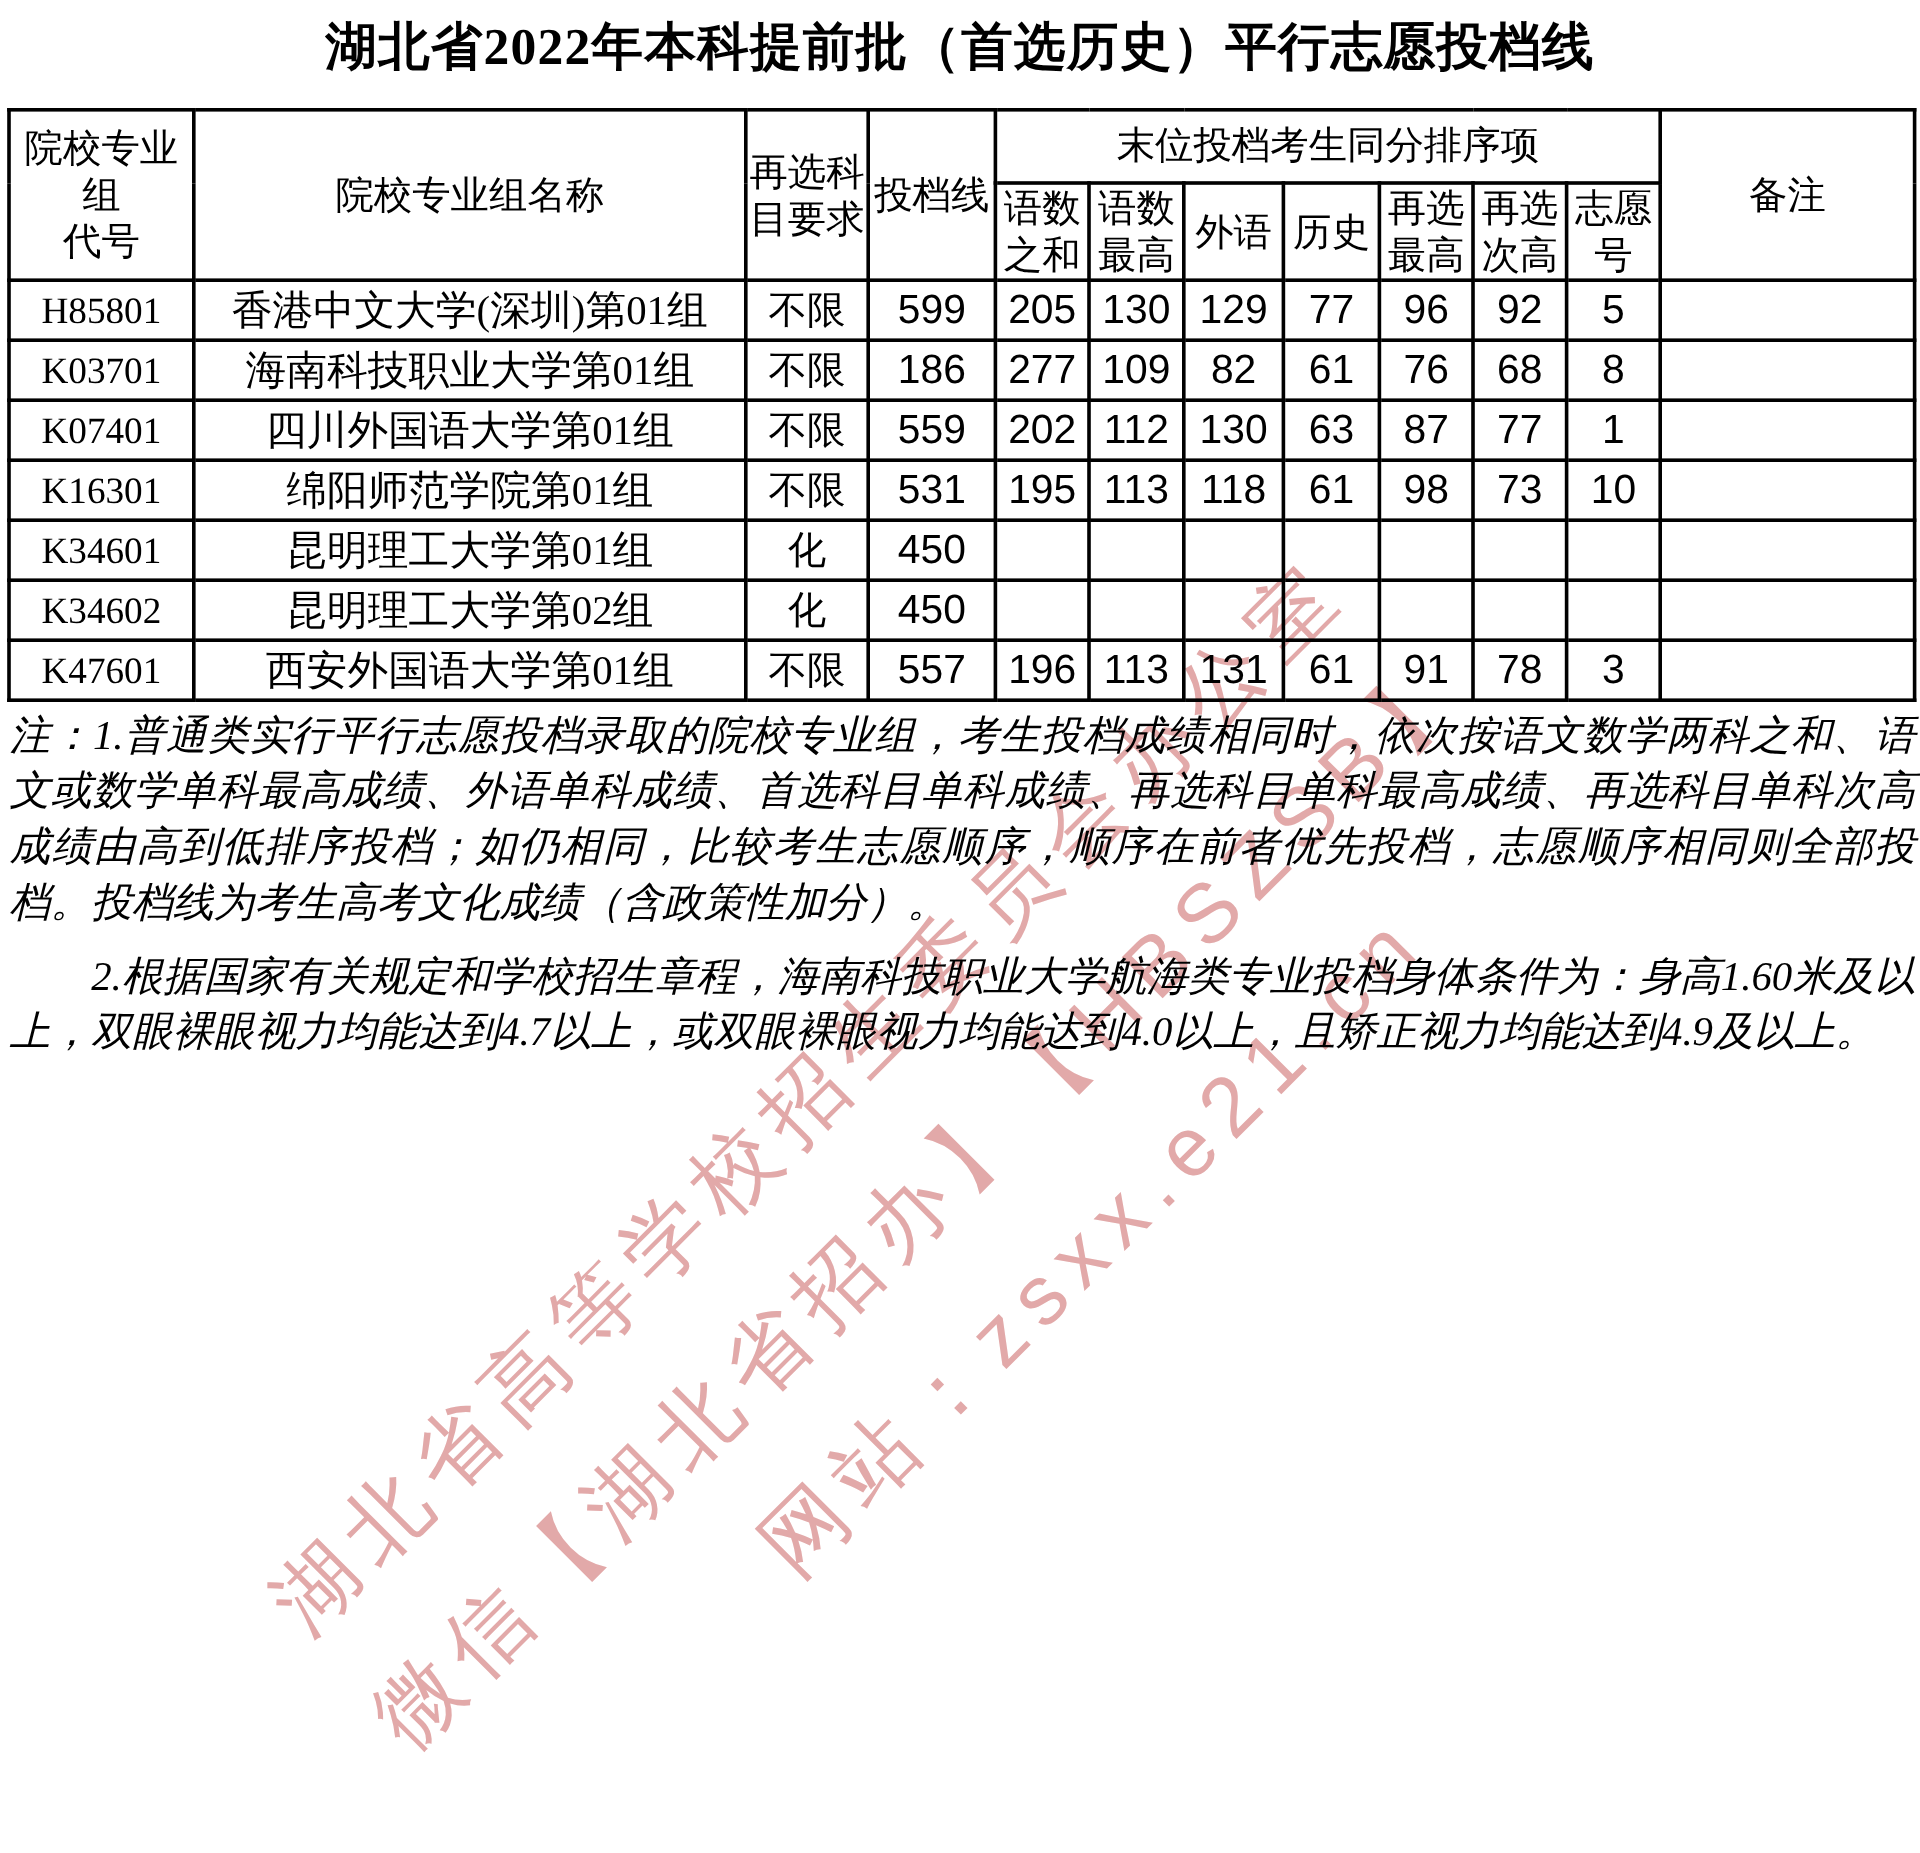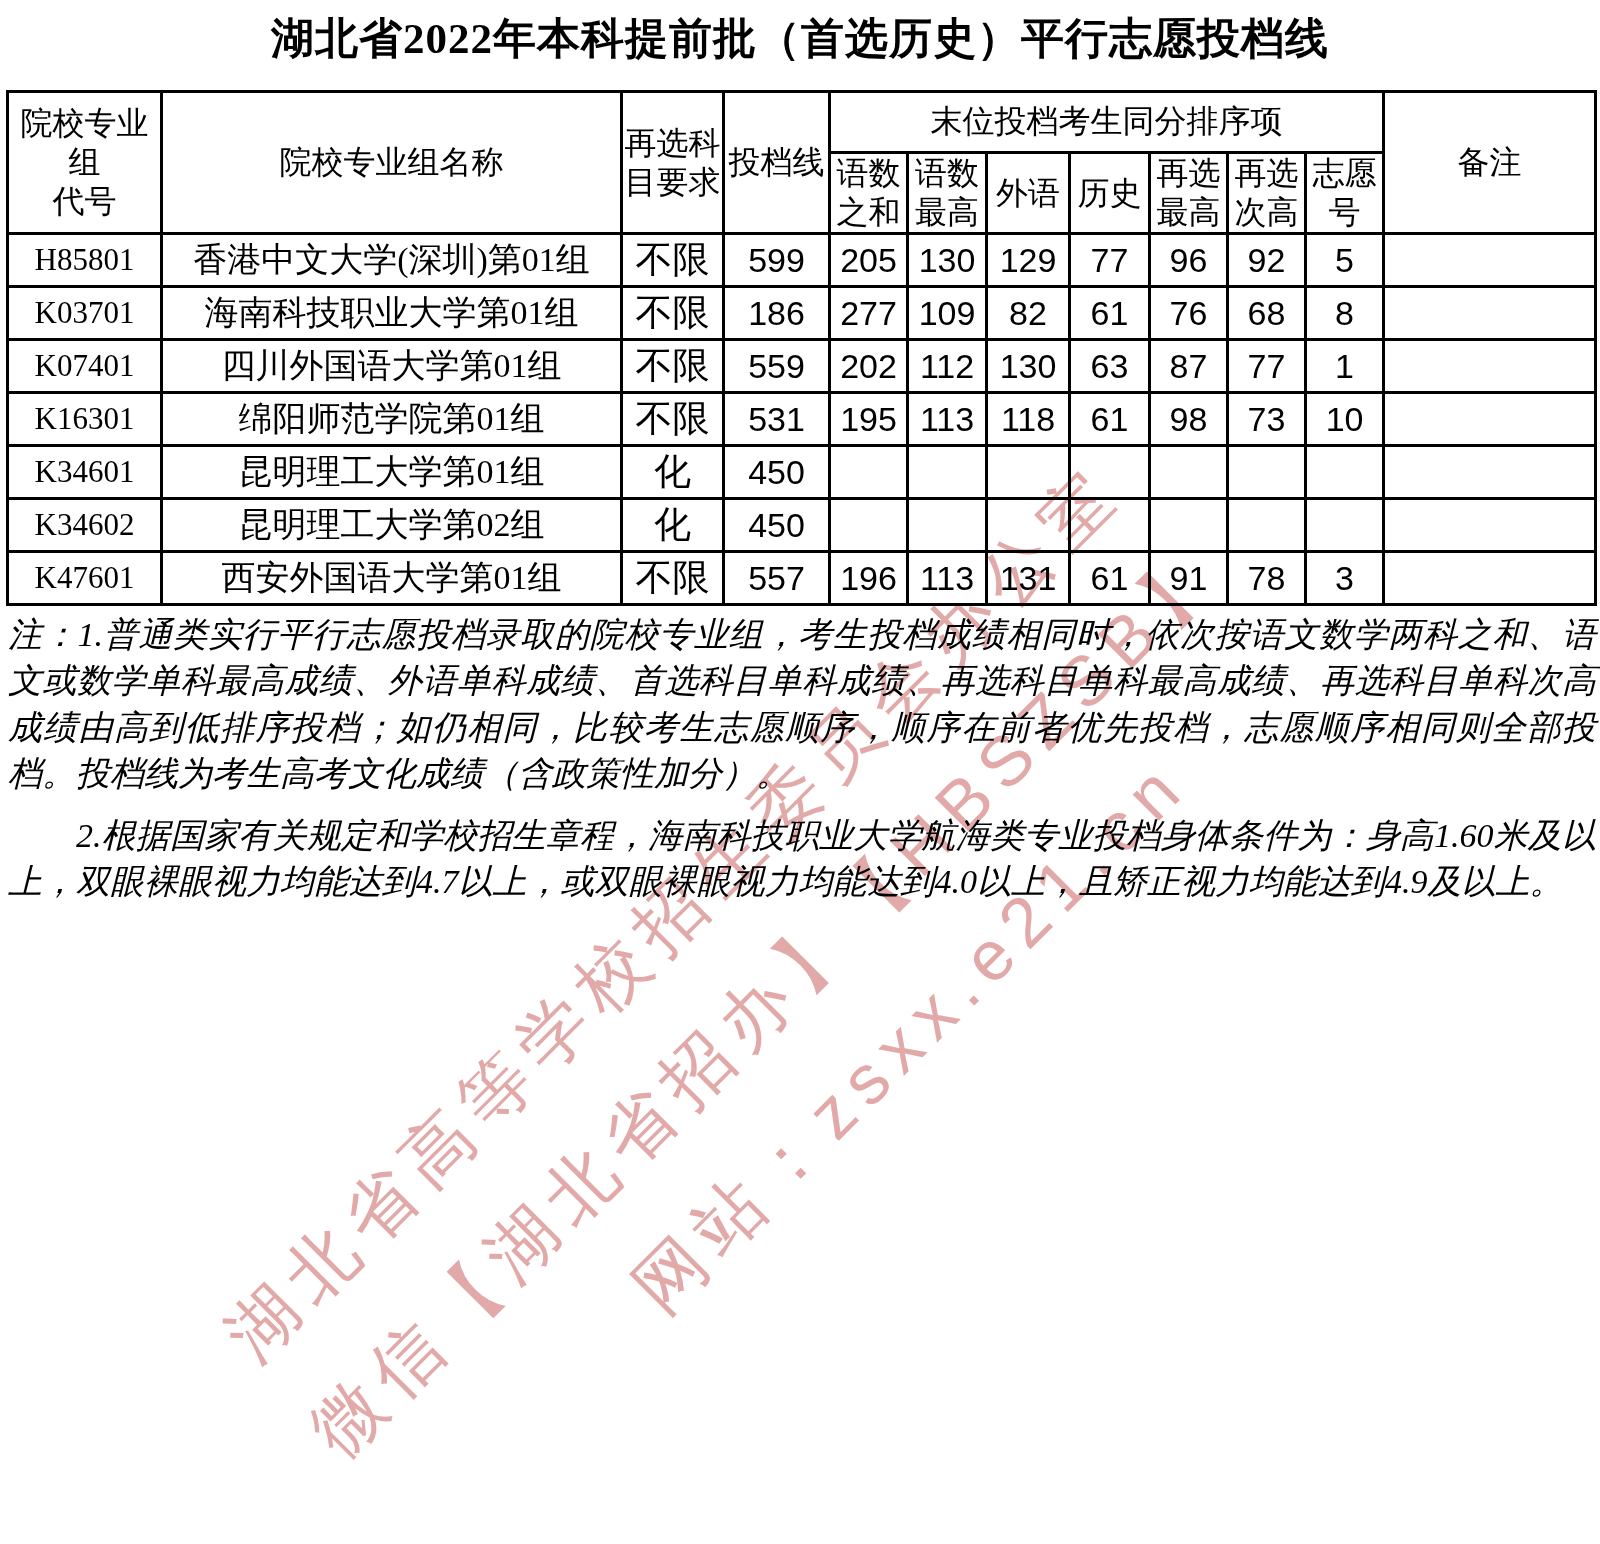--- a/index.html
+++ b/index.html
@@ -68,21 +68,21 @@
   tr.hdr2 th { height: 57px; }
   table.adm td { height: 47px; }
   td.c0 { font-size: 31px; font-family: "Liberation Serif", serif; }
   td.c1 {
     text-align: left;
     padding-left: 6px;
     font-size: 34px;
     white-space: nowrap;
     font-family: "Liberation Serif", serif;
   }
-  td.c2 { font-size: 37px; }
+  td.c2 { font-size: 32px; }
   td.c3, td.c4, td.c5, td.c6, td.c7, td.c8, td.c9, td.c10 {
     font-size: 34px;
     font-family: "Liberation Sans", sans-serif;
   }
   
   .notes {
     position: relative;
     z-index: 2;
     margin: 6px 4px 0 8px;
     font-size: 34px;

